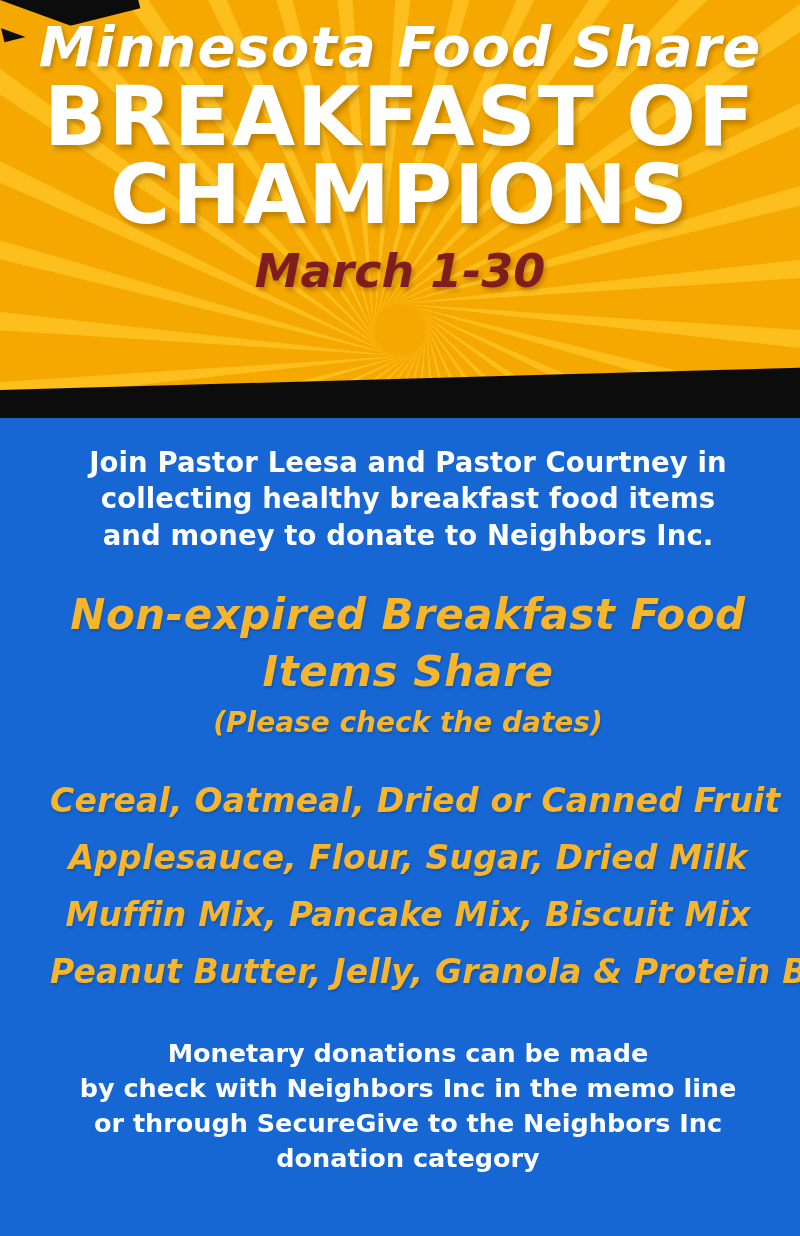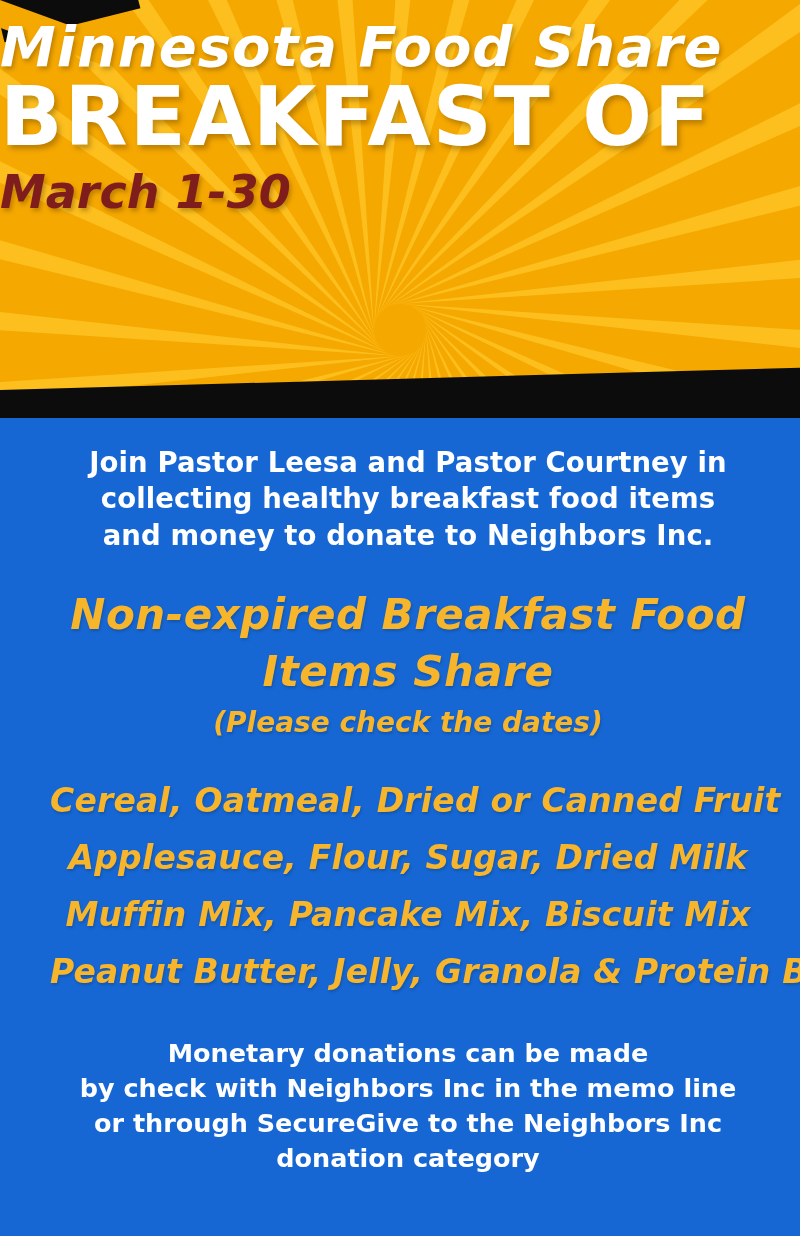--- a/index.html
+++ b/index.html
@@ -75,20 +75,21 @@
     width: 840px;
     height: 70px;
     background: #0c0c0c;
     transform: rotate(-1.6deg);
     transform-origin: left bottom;
   }
 
   .header-inner {
     position: relative;
     z-index: 5;
+    text-align: center;
     padding-top: 18px;
   }
   .title-script {
     font-family: "DejaVu Sans", sans-serif;
     font-style: italic;
     font-weight: bold;
     font-size: 56px;
     color: #ffffff;
     letter-spacing: 1px;
     line-height: 1.05;
@@ -221,20 +222,21 @@
         <span style="transform: rotate(345deg);"></span>
         <span style="transform: rotate(355deg);"></span>
       </div>
     <div class="header-corner-tl"></div>
     <div class="header-corner-tl2"></div>
     <div class="header-bottom-wedge"></div>
 
     <div class="header-inner">
       <div class="title-script">Minnesota Food Share</div>
       <div class="title-big">BREAKFAST OF</div>
+      <div class="title-big second">CHAMPIONS</div>
       <div class="title-dates">March 1-30</div>
     </div>
   </div>
 
   <div class="body-wrap">
 
     <div class="intro">
       <div>Join Pastor Leesa and Pastor Courtney in</div>
       <div>collecting healthy breakfast food items</div>
       <div>and money to donate to Neighbors Inc.</div>

